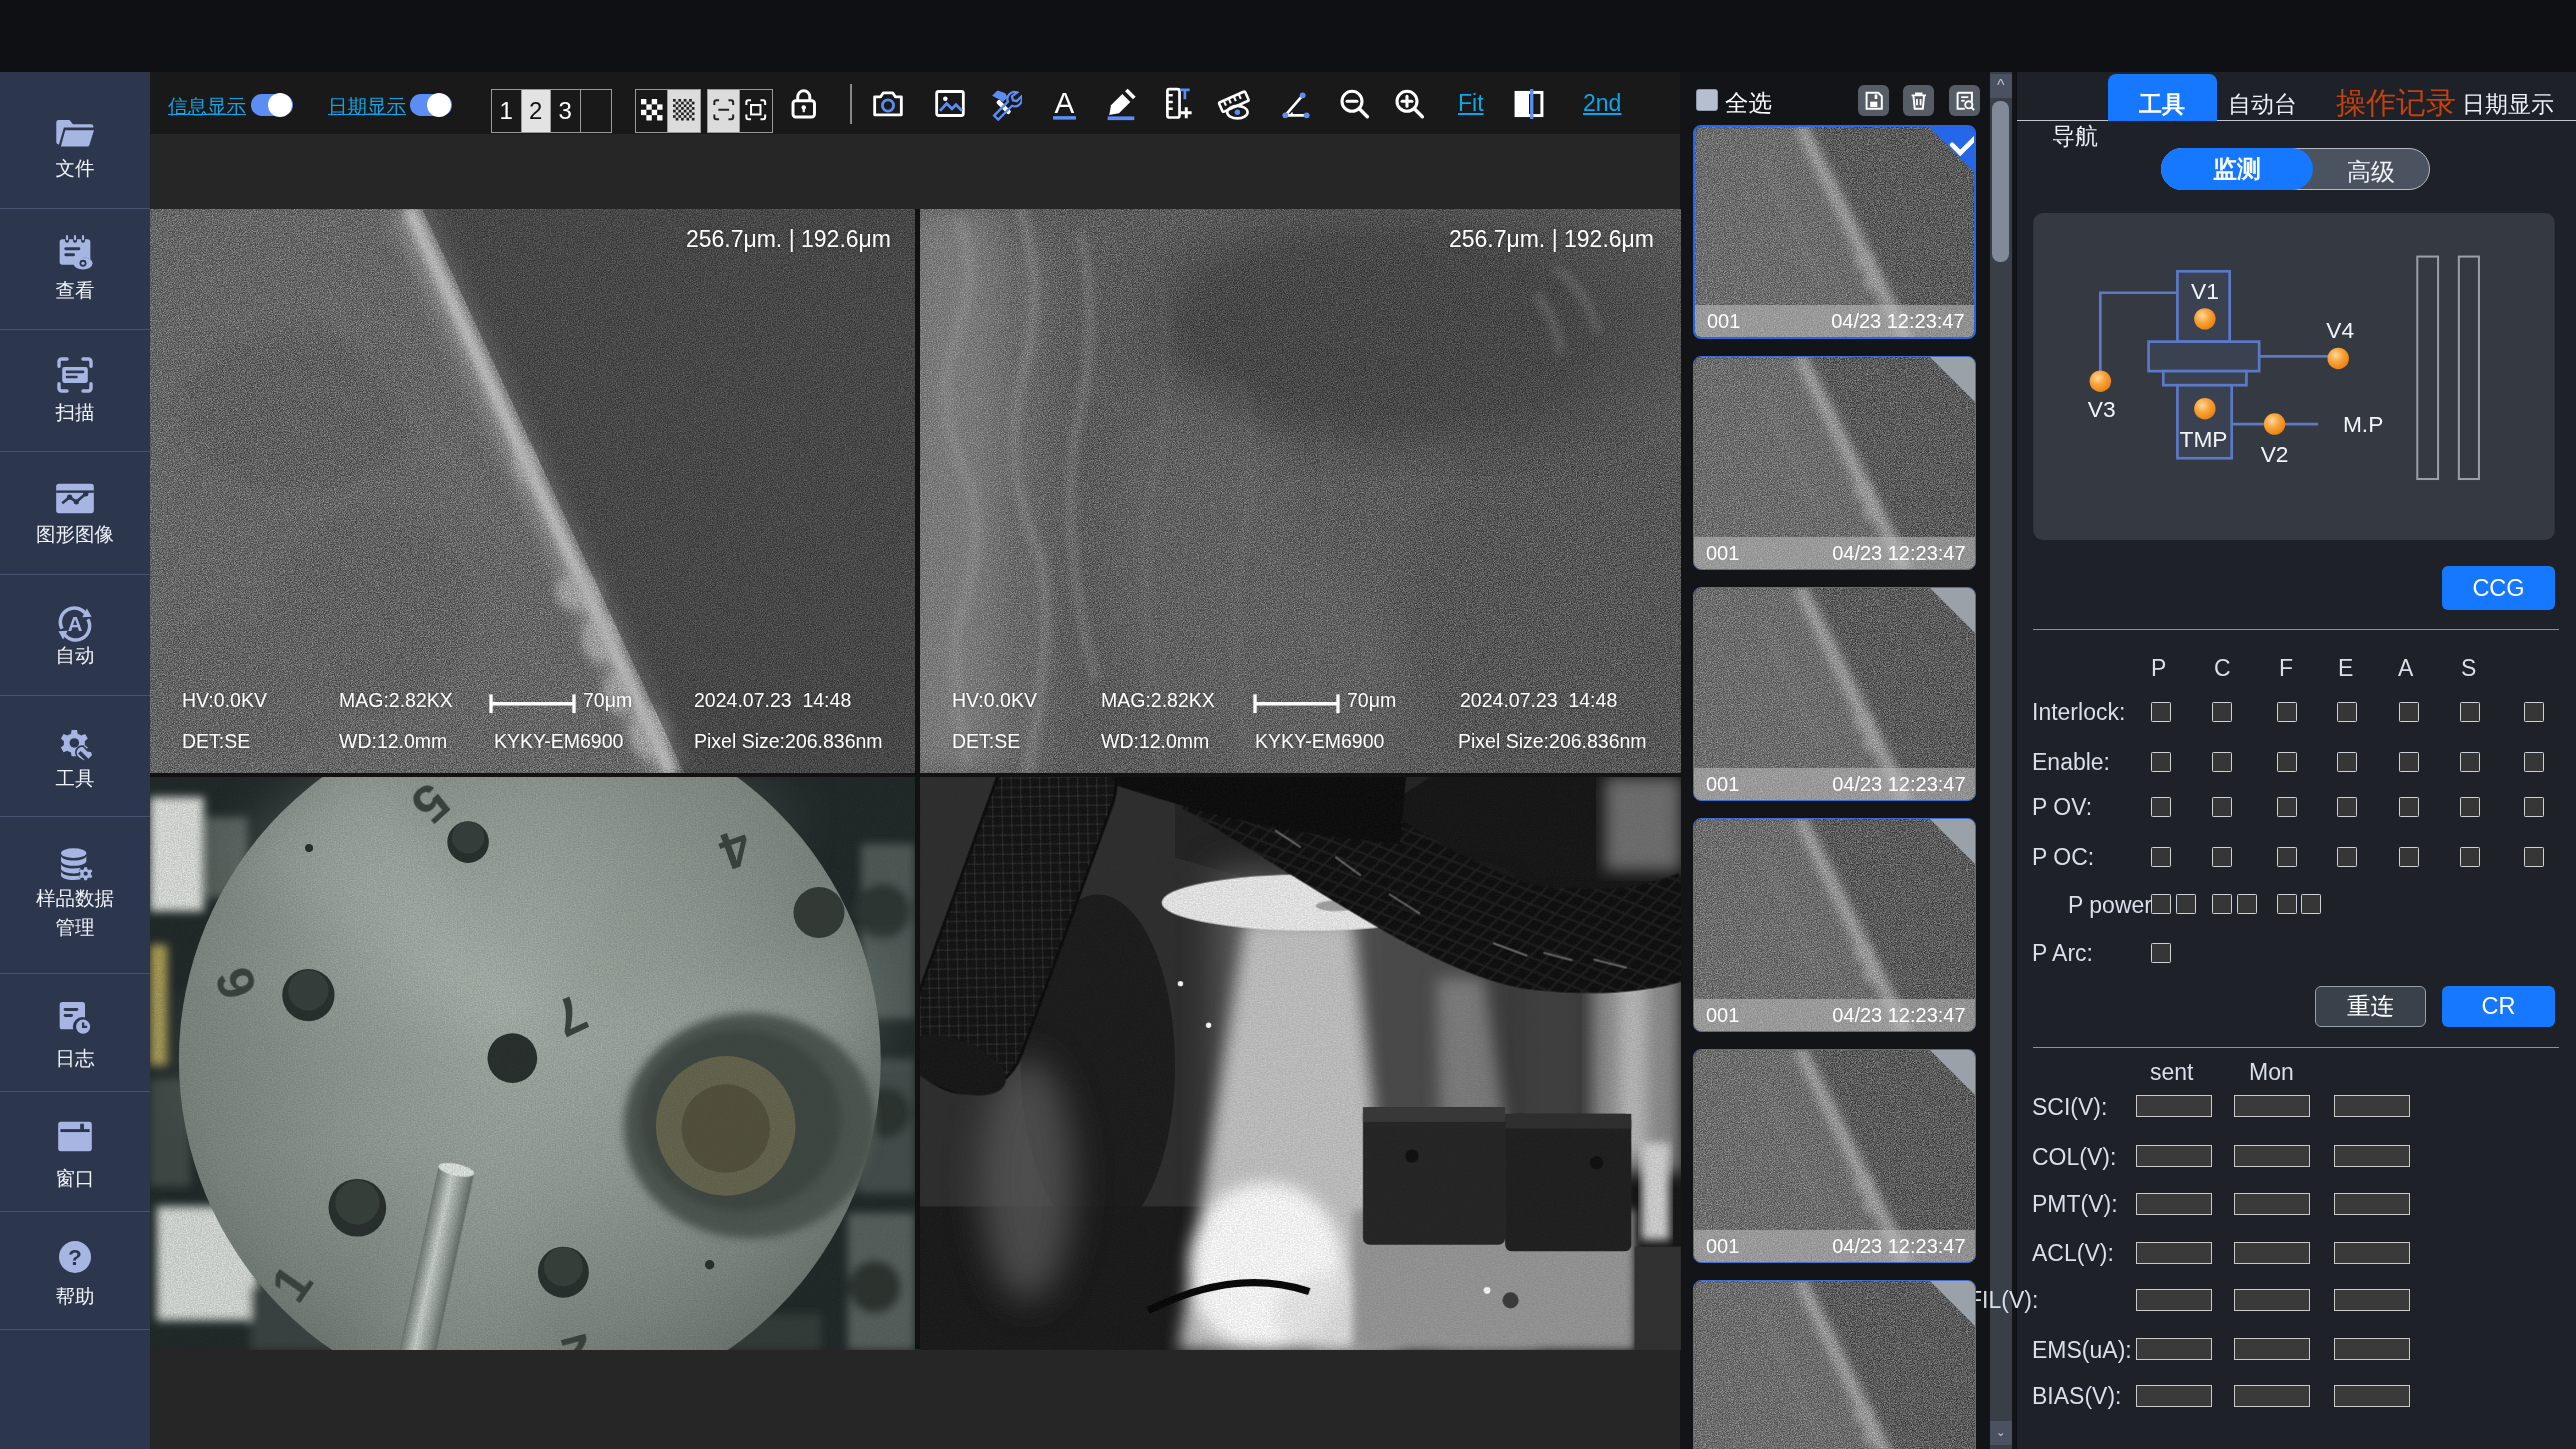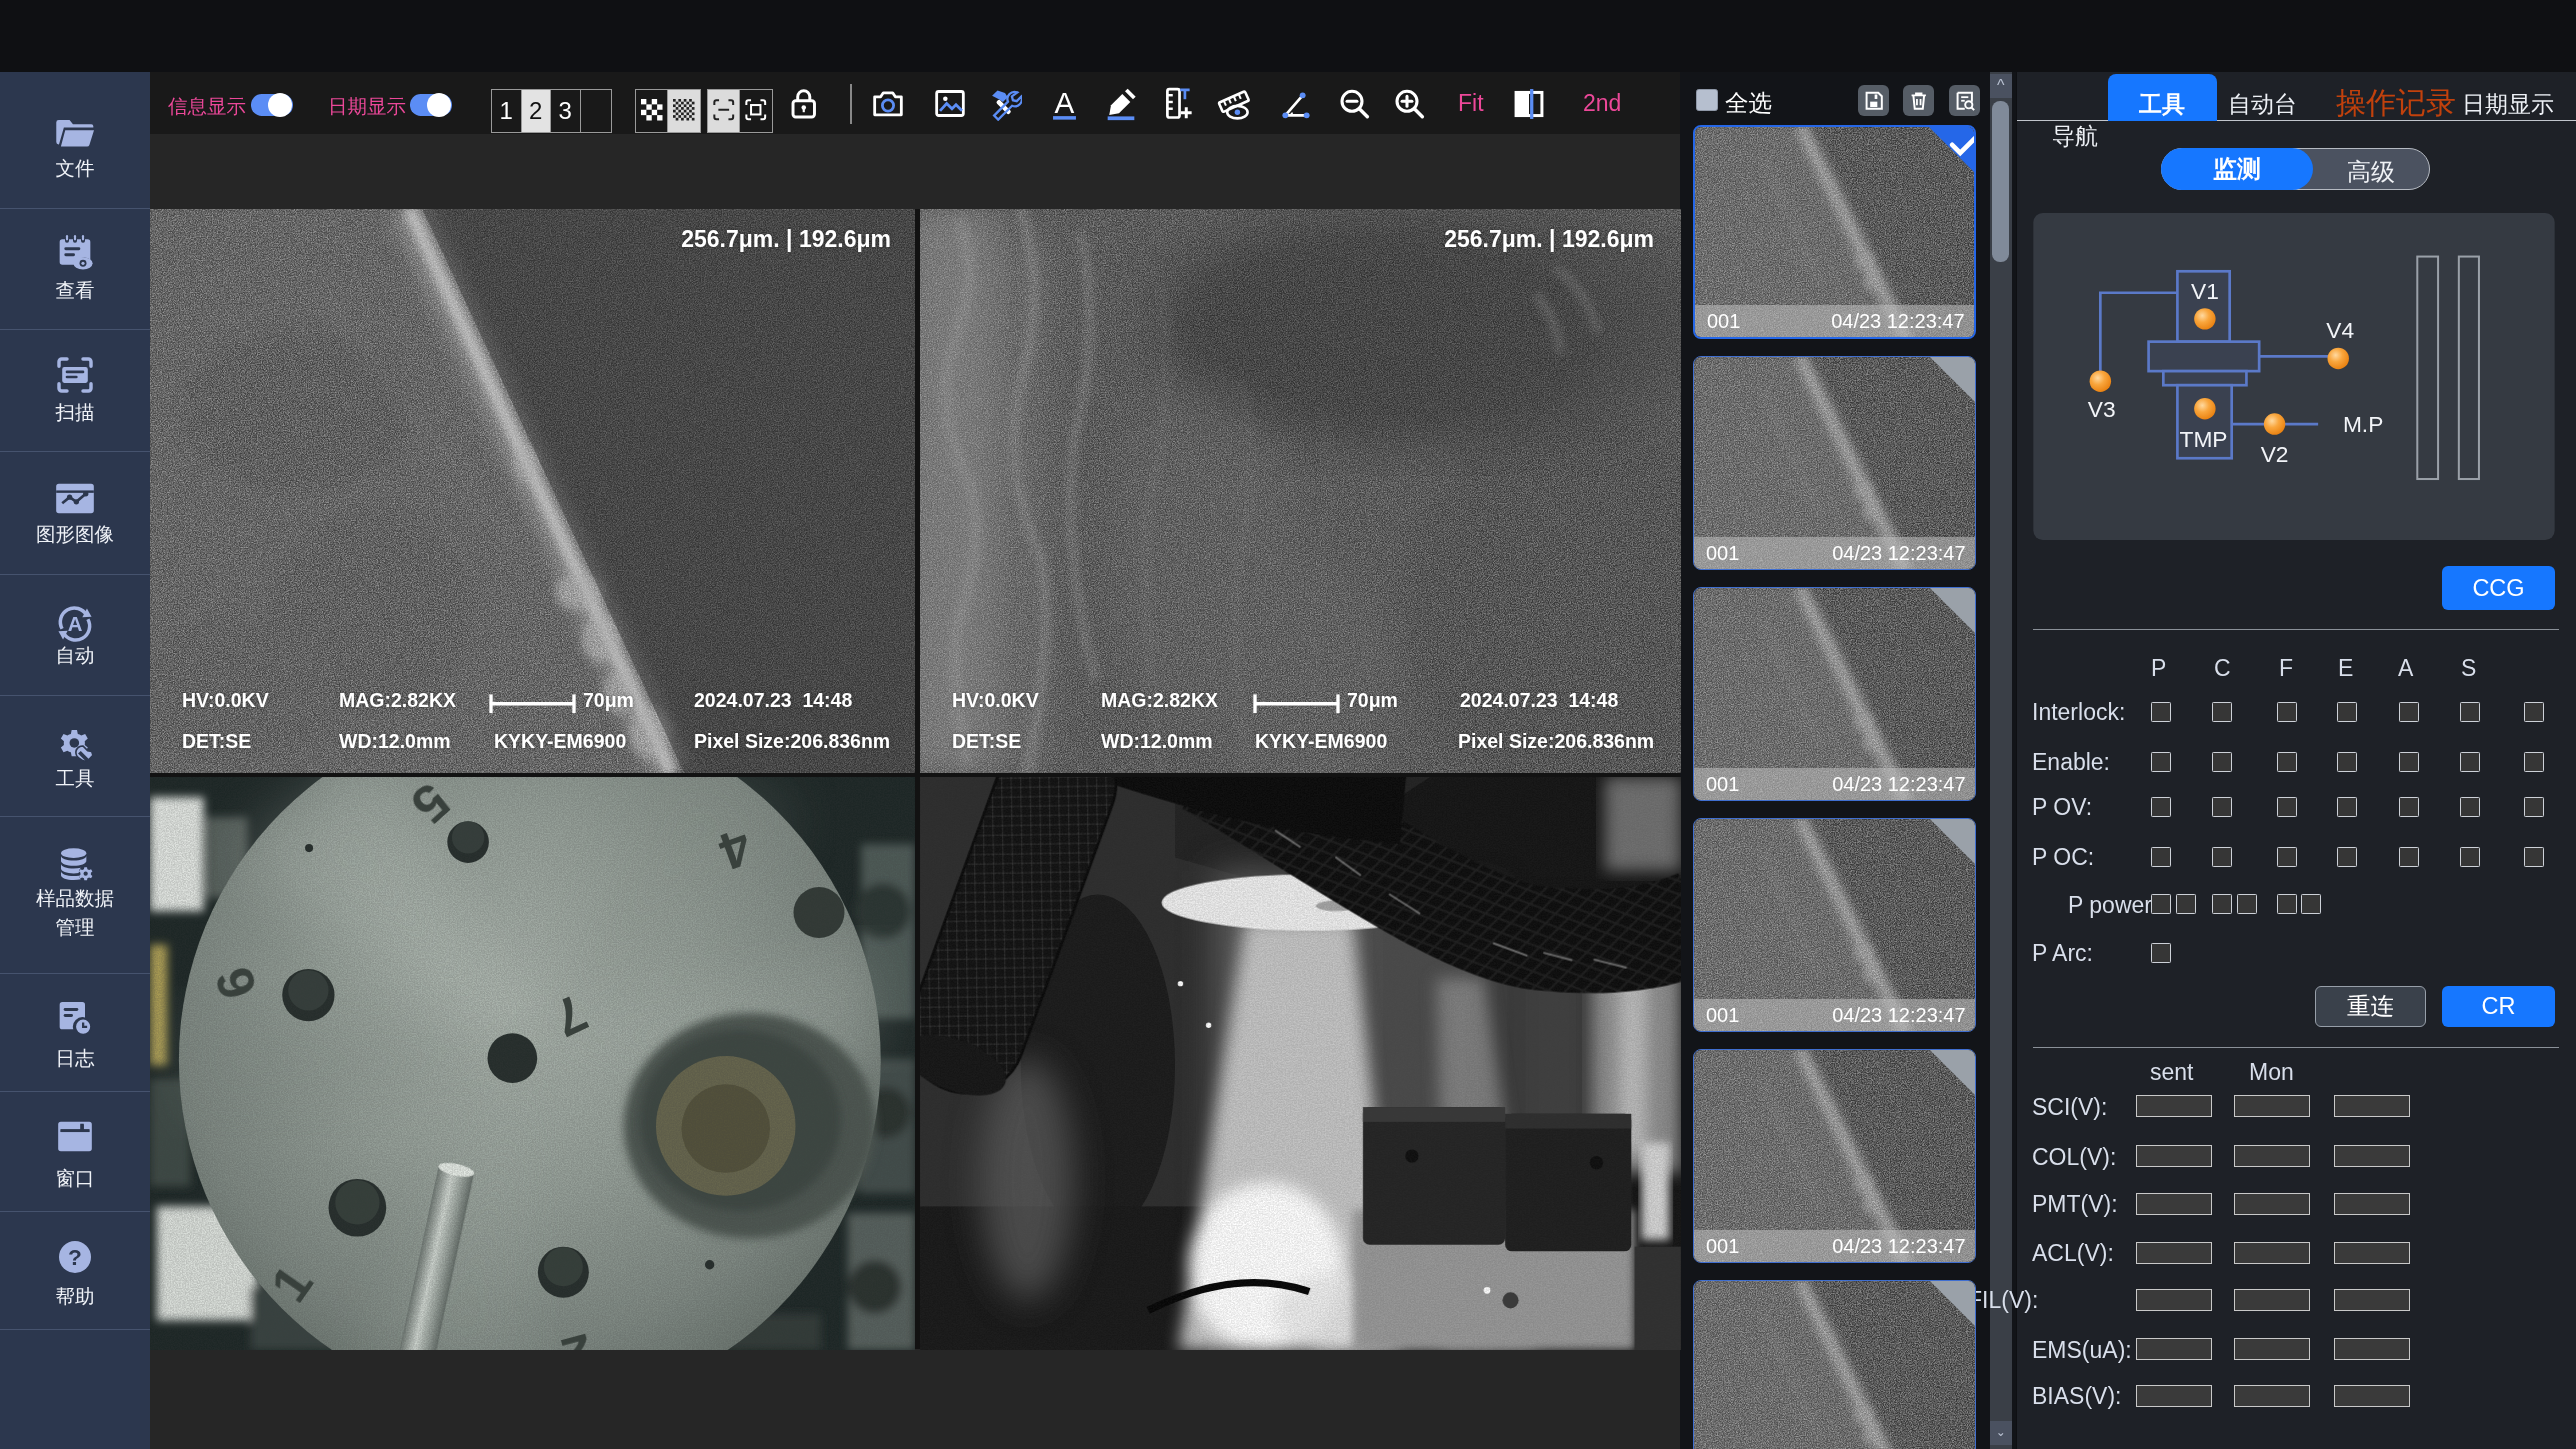--- a/index.html
+++ b/index.html
@@ -19,28 +19,28 @@
   color:#dfe6f2; text-align:center; line-height:29.5px; font-size:23px; }
 
 
 #sidebar { left:0; top:72px; width:150px; height:1377px; background:#2c374e; }
 .sideitem { position:absolute; left:0; width:150px; border-bottom:0.7px solid #46536e; }
 .sideicon { position:absolute; left:50%; transform:translateX(-50%); }
 .sidetext { position:absolute; width:150px; text-align:center; color:#f0f3f8; font-size:19.5px; }
 
 
 #toolbar { left:150px; top:72px; width:1530px; height:62px; background:#191919; color:#fff; }
-.tbtext { position:absolute; font-size:19.5px; color:#ec4899; top:21px; }
+.tbtext { position:absolute; font-size:19.5px; color:#0ea5e9; top:21px;text-decoration:underline; }
 
 
 #vp1 { left:150px; top:209px; width:765px; height:564px; background:#434343; overflow:hidden; }
 #vp2 { left:920px; top:209px; width:761px; height:564px; background:#3d3d3d; overflow:hidden; }
 #vp3 { left:150px; top:777px; width:765px; height:573px; background:#1c2423; overflow:hidden; }
 #vp4 { left:920px; top:777px; width:761px; height:573px; background:#161616; overflow:hidden; }
-.ovl { position:absolute; color:#fff; font-weight:bold; font-size:19.5px; white-space:nowrap; text-shadow:0 0 4px rgba(0,0,0,.4); }
+.ovl { position:absolute; color:#fff; font-weight:normal; font-size:19.5px; white-space:nowrap; text-shadow:0 0 4px rgba(0,0,0,.4); }
 
 
 #mainbg { left:150px; top:134px; width:1530px; height:1315px; background:#262626; }
 #thumbzone { left:1680px; top:72px; width:336px; height:1377px; background:#121418; }
 #rpanel { left:2017px; top:72px; width:559px; height:1377px; background:#1e2127; }
 
 
 .thumb { position:absolute; left:1693px; width:283px; height:214px; border-radius:8px;
   overflow:hidden; border:1.3px solid #3f6ed0; }
 .thumblabel { position:absolute; left:0; bottom:0; width:100%; height:32px;

